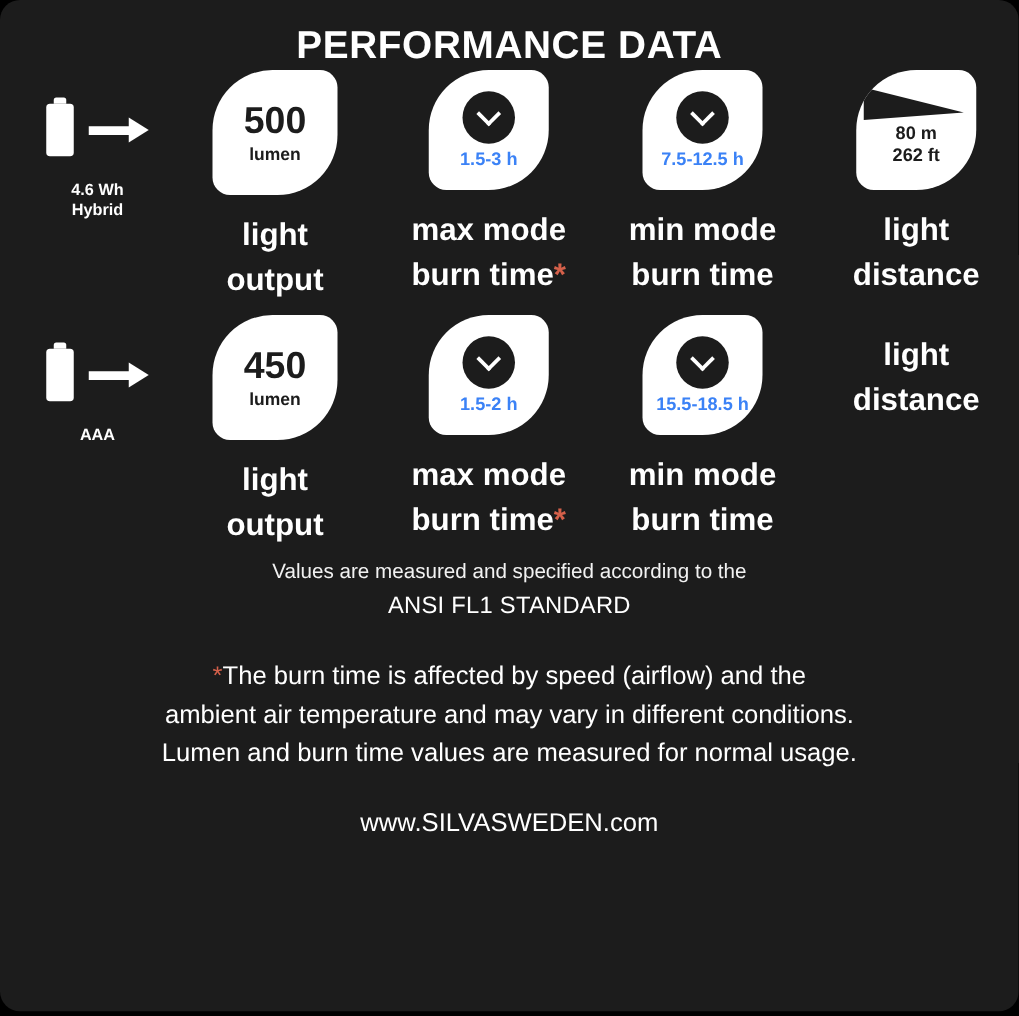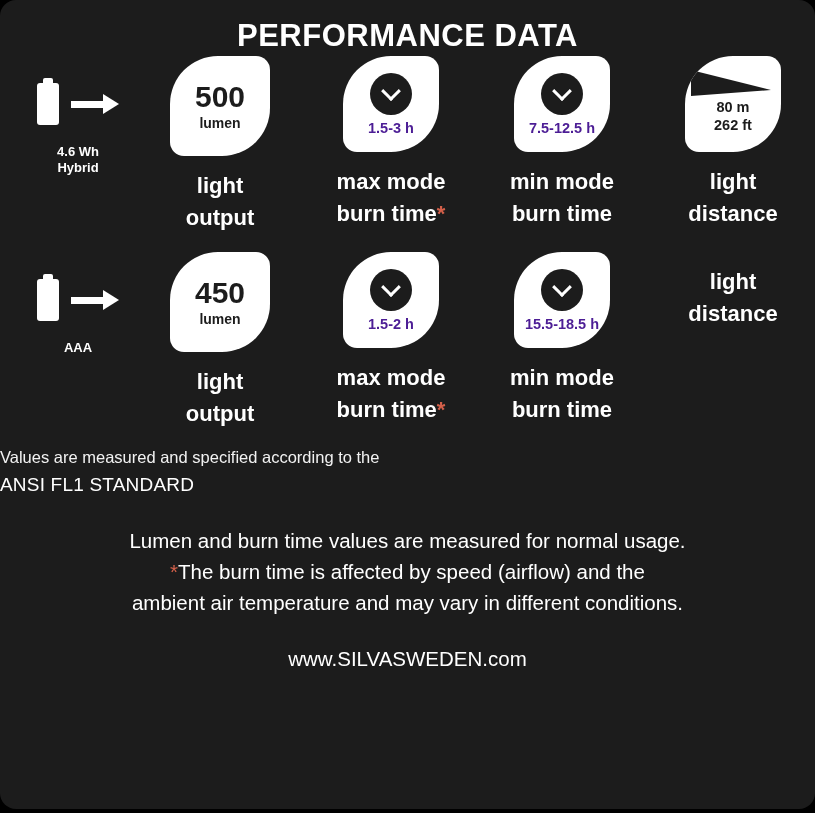--- a/index.html
+++ b/index.html
@@ -146,49 +146,49 @@
   }
   .dial .chev {
     width: 14px; height: 14px;
     border-right: 3.5px solid #fff;
     border-bottom: 3.5px solid #fff;
     transform: rotate(45deg) translate(-2px, -2px);
   }
   .time-text {
     font-size: 14.5px;
     font-weight: bold;
-    color: #4c1d95;
+    color: #3b82f6;
   }
   
   .beam-wrap {
     position: absolute;
     top: 0; left: 0;
     width: 100%; height: 100%;
   }
   .dist-text {
     position: relative;
     z-index: 2;
     font-size: 14.5px;
     font-weight: bold;
     line-height: 1.22;
     color: #1c1c1c;
     margin-top: 26px;
   }
   .metric-label {
     margin-top: 14px;
-    font-size: 22px;
+    font-size: 25px;
     font-weight: bold;
     line-height: 1.45;
     color: #ffffff;
   }
   .metric-label .star { color: #d4604a; }
 
   
   .ansi {
-    text-align: left;
+    text-align: center;
     margin-top: 6px;
   }
   .ansi .line1 {
     font-size: 16.5px;
     color: #f2f2f2;
   }
   .ansi .line2 {
     font-size: 19px;
     margin-top: 7px;
     color: #ffffff;
@@ -358,22 +358,22 @@
 
     </div>
   </div>
 
   <div class="ansi">
     <div class="line1">Values are measured and specified according to the</div>
     <div class="line2">ANSI FL1 STANDARD</div>
   </div>
 
   <div class="notes">
-    <p>Lumen and burn time values are measured for normal usage.</p>
     <p>
       <span class="star">*</span><span>The burn time is affected by speed (airflow) and the</span><br>
       <span>ambient air temperature and may vary in different conditions.</span>
     </p>
+    <p>Lumen and burn time values are measured for normal usage.</p>
     <div class="gap"></div>
     <p class="url">www.SILVASWEDEN.com</p>
   </div>
 
 </div>
 
 </body></html>

